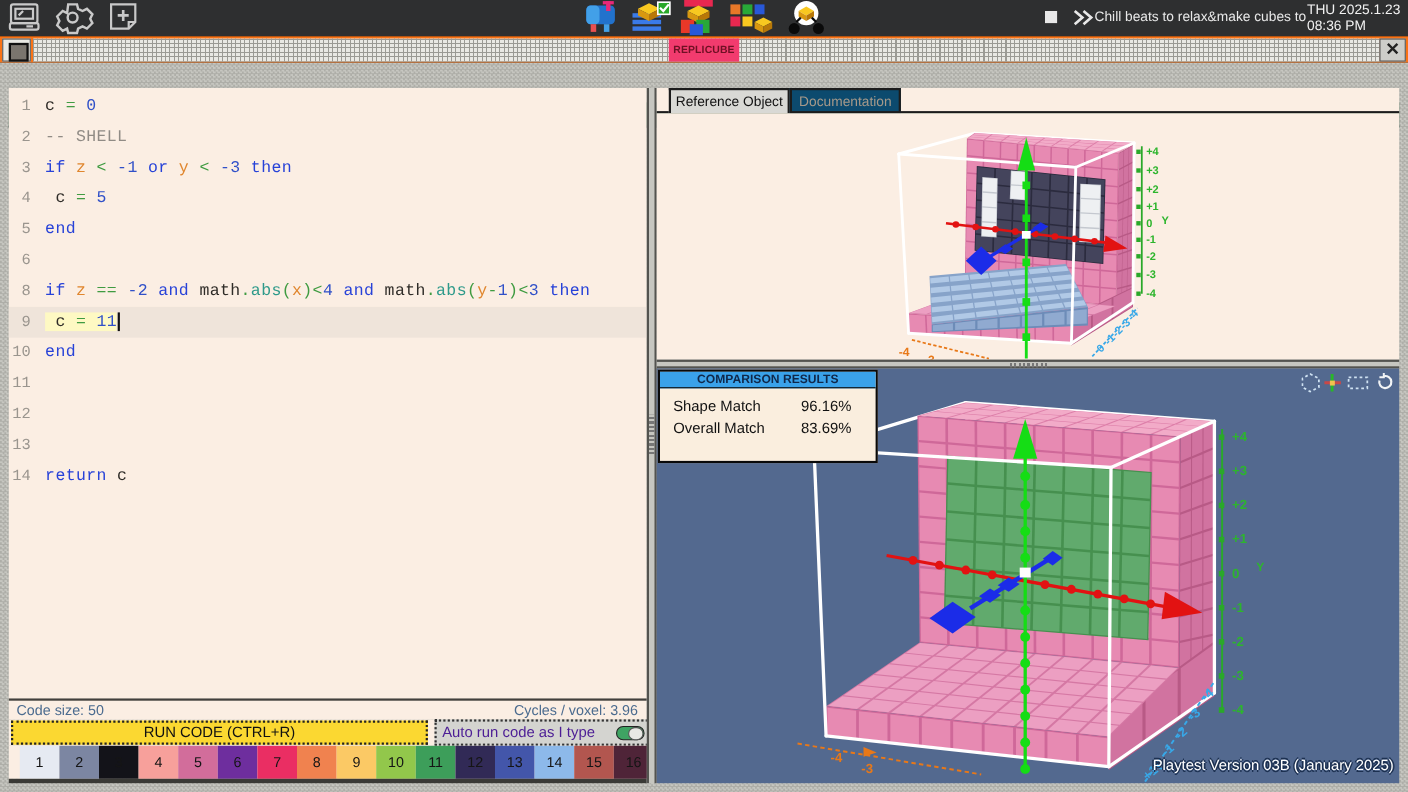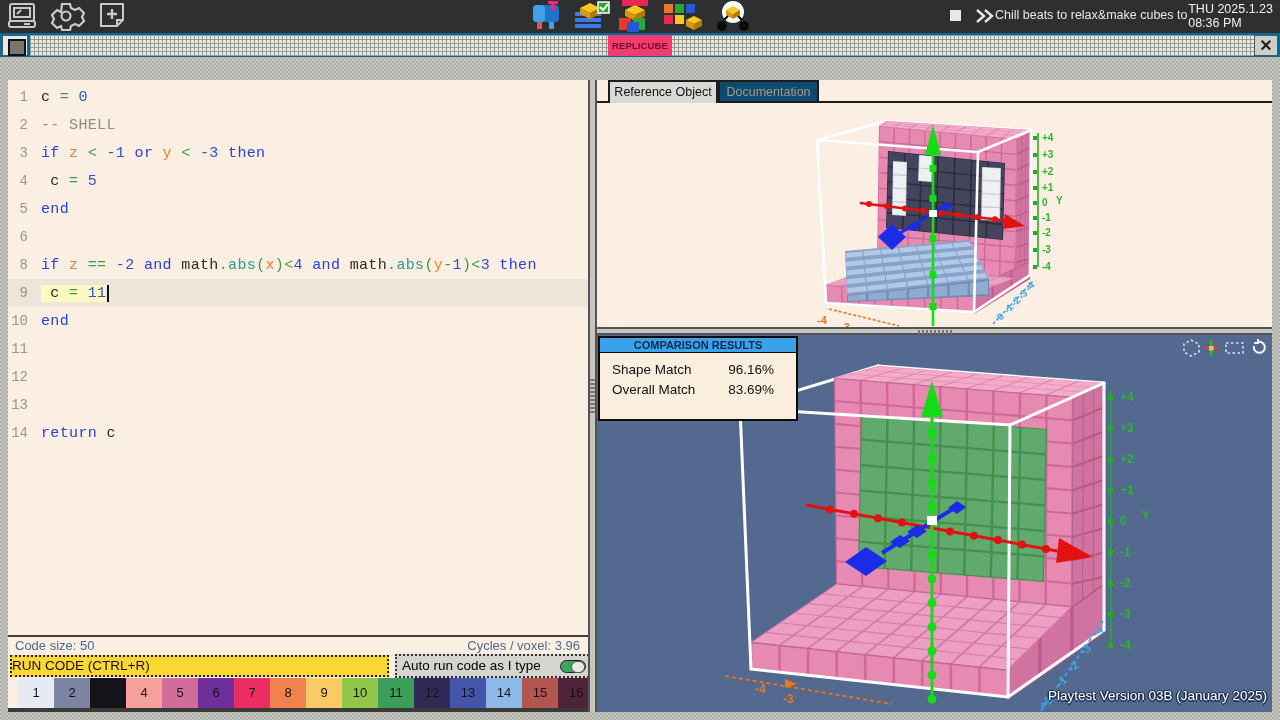--- a/index.html
+++ b/index.html
@@ -1,20 +1,20 @@
 <!DOCTYPE html>
 <html><head><meta charset="utf-8"><style>
 * { margin:0; padding:0; box-sizing:border-box; }
 body { width:1280px; height:720px; position:relative; overflow:hidden;
        font-family:"Liberation Sans", sans-serif; background:#000; }
 .abs { position:absolute; }
 #topbar { left:0; top:0; width:1280px; height:33px; background:#2e2f30; }
 #topbar .mediatxt { position:absolute; left:995px; top:8px; color:#e8e8e8; font-size:12.5px; }
 #topbar .date { position:absolute; right:7px; top:2px; color:#f2f2f2; font-size:12.5px; text-align:left; line-height:14px; }
-#titlebar { left:0; top:33px; width:1280px; height:24px; background:#0369a1; }
+#titlebar { left:0; top:33px; width:1280px; height:24px; background:#f97316; }
 #titletex { position:absolute; left:30px; top:2px; right:26px; height:21px;
   background:
    repeating-linear-gradient(90deg, #9a9a94 0 1px, transparent 1px 4px),
    repeating-linear-gradient(0deg, #9a9a94 0 1px, transparent 1px 4px),
    #e9e9e4; }
 #tbleft { position:absolute; left:2px; top:2px; width:26px; height:21px; background:#e9e9e4; border:1px solid #555; }
 #tbleft::after { content:""; position:absolute; left:5px; top:3px; width:14px; height:13px; background:#7a756e; border:2px solid #111; }
 #replitab { position:absolute; left:608px; top:2px; width:64px; height:21px; background:#f23b6e;
   color:#701024; font-size:9.5px; font-weight:bold; text-align:center; line-height:21px; letter-spacing:0.1px; }
 #tbclose { position:absolute; right:2px; top:2px; width:24px; height:21px; background:#cdcdc9; border:1px solid #555;
@@ -25,23 +25,23 @@
   color:#f2f2f2; font-size:12.5px; line-height:21px; padding-left:7px;margin-top:36px; }
 #leftpanel { left:8px; top:80px; width:580px; height:555px; background:#fbeee3; }
 .cl { height:28px; line-height:28px; white-space:pre; font-family:"Liberation Mono", monospace; font-size:15px; letter-spacing:0.35px; }
 .ln { display:inline-block; width:20px; text-align:right; color:#9a958e; font-size:14px; letter-spacing:0; }
 .ct { margin-left:13px; }
 #code { position:absolute; left:0px; top:3px; width:100%; }
 #statusrow { left:8px; top:635px; width:580px; height:19px; background:#fbeee3; border-top:2px solid #42403c;
   color:#4b6b8f; font-size:13px; line-height:18px; }
 #btnrow { left:8px; top:654px; width:580px; height:24px; background:#fbeee3; }
 #runbtn { position:absolute; left:2px; top:1px; width:379px; height:22px; background:#fbd831; border:2px dotted #222;
-  text-align:left; font-size:13.5px; line-height:18px; color:#111; }
+  text-align:center; font-size:13.5px; line-height:18px; color:#111; }
 #autorun { position:absolute; left:387px; top:0px; width:198px; height:24px; background:#d4d4d0; border:2px dotted #333;
-  font-size:13.5px; line-height:20px; color:#000000; padding-left:5px; }
+  font-size:13.5px; line-height:20px; color:#4c1d95; padding-left:5px; }
 #toggle { position:absolute; right:5px; top:4px; width:26px; height:13px; background:#3fa463; border:1.5px solid #222; border-radius:7px; }
 #toggle::after { content:""; position:absolute; right:0px; top:0px; width:12px; height:10px; background:#e8e8e4; border-radius:6px; border:1px solid #555; }
 #palrow { left:8px; top:678px; width:580px; height:30px; background:#fbeee3; }
 .pc { position:absolute; top:0; width:36px; height:30px; text-align:center; font-size:13px; line-height:30px; }
 #palbtm { left:8px; top:708px; width:580px; height:4px; background:#3a3a36; }
 #divider { left:588px; top:80px; width:9px; height:632px; background:#c6c6c0; border-left:2px solid #53534f; border-right:2px solid #53534f; }
 #divider::after { content:""; position:absolute; left:0px; top:297px; width:5px; height:36px;
   background: repeating-linear-gradient(0deg,#777 0 2px,transparent 2px 4px); }
 #tabstrip { left:597px; top:80px; width:675px; height:23px; background:#fbeee3; border-bottom:2px solid #1c1c1c; }
 .tab { position:absolute; top:0px; height:23px; font-size:12.5px; line-height:21px; text-align:center; border:2px solid #1c1c1c; }

